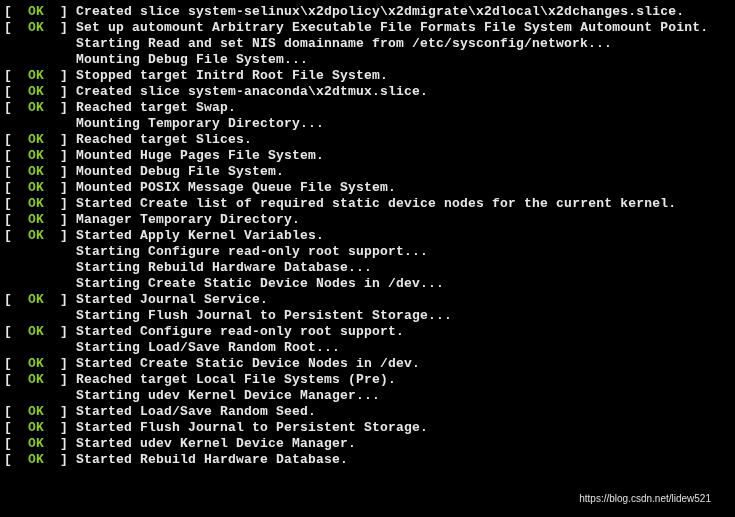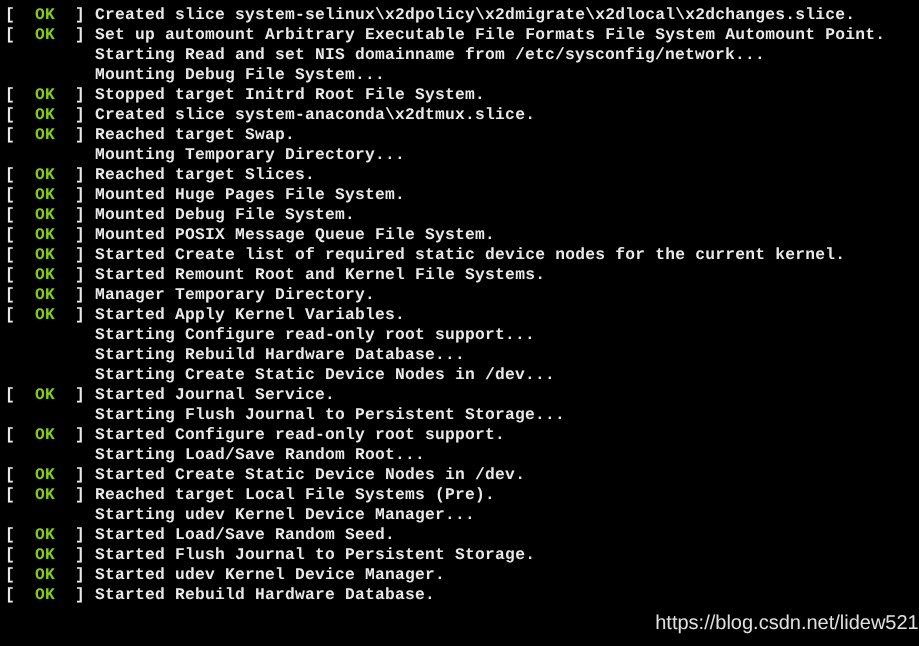--- a/index.html
+++ b/index.html
@@ -16,24 +16,24 @@
       padding: 4px 0 0 4px;
       font-weight: bold;
       letter-spacing: 0.2px;
     }
     .line { white-space: pre; }
     .ok { color: #84cc16; }
     .msg { color: #e8e8e8; }
     .watermark {
       position: absolute;
       bottom: 10px;
-      right: 0;
+      right: 24px;
       color: #e0e0e0;
       font-family: Arial, sans-serif;
-      font-size: 16px;
+      font-size: 10px;
       font-weight: normal;
       letter-spacing: 0;
     }
   </style>
 </head>
 <body>
 
 <div id="terminal">
     <div class="line"><span class="msg">[  </span><span class="ok">OK</span><span class="msg">  ] </span><span class="msg">Created slice system-selinux\x2dpolicy\x2dmigrate\x2dlocal\x2dchanges.slice.</span></div>
     <div class="line"><span class="msg">[  </span><span class="ok">OK</span><span class="msg">  ] </span><span class="msg">Set up automount Arbitrary Executable File Formats File System Automount Point.</span></div>
@@ -41,21 +41,20 @@
     <div class="line"><span class="msg">         </span><span class="msg">Mounting Debug File System...</span></div>
     <div class="line"><span class="msg">[  </span><span class="ok">OK</span><span class="msg">  ] </span><span class="msg">Stopped target Initrd Root File System.</span></div>
     <div class="line"><span class="msg">[  </span><span class="ok">OK</span><span class="msg">  ] </span><span class="msg">Created slice system-anaconda\x2dtmux.slice.</span></div>
     <div class="line"><span class="msg">[  </span><span class="ok">OK</span><span class="msg">  ] </span><span class="msg">Reached target Swap.</span></div>
     <div class="line"><span class="msg">         </span><span class="msg">Mounting Temporary Directory...</span></div>
     <div class="line"><span class="msg">[  </span><span class="ok">OK</span><span class="msg">  ] </span><span class="msg">Reached target Slices.</span></div>
     <div class="line"><span class="msg">[  </span><span class="ok">OK</span><span class="msg">  ] </span><span class="msg">Mounted Huge Pages File System.</span></div>
     <div class="line"><span class="msg">[  </span><span class="ok">OK</span><span class="msg">  ] </span><span class="msg">Mounted Debug File System.</span></div>
     <div class="line"><span class="msg">[  </span><span class="ok">OK</span><span class="msg">  ] </span><span class="msg">Mounted POSIX Message Queue File System.</span></div>
     <div class="line"><span class="msg">[  </span><span class="ok">OK</span><span class="msg">  ] </span><span class="msg">Started Create list of required static device nodes for the current kernel.</span></div>
-    <div class="line"><span class="msg">[  </span><span class="ok">OK</span><span class="msg">  ] </span><span class="msg">Started Remount Root and Kernel File Systems.</span></div>
     <div class="line"><span class="msg">[  </span><span class="ok">OK</span><span class="msg">  ] </span><span class="msg">Manager Temporary Directory.</span></div>
     <div class="line"><span class="msg">[  </span><span class="ok">OK</span><span class="msg">  ] </span><span class="msg">Started Apply Kernel Variables.</span></div>
     <div class="line"><span class="msg">         </span><span class="msg">Starting Configure read-only root support...</span></div>
     <div class="line"><span class="msg">         </span><span class="msg">Starting Rebuild Hardware Database...</span></div>
     <div class="line"><span class="msg">         </span><span class="msg">Starting Create Static Device Nodes in /dev...</span></div>
     <div class="line"><span class="msg">[  </span><span class="ok">OK</span><span class="msg">  ] </span><span class="msg">Started Journal Service.</span></div>
     <div class="line"><span class="msg">         </span><span class="msg">Starting Flush Journal to Persistent Storage...</span></div>
     <div class="line"><span class="msg">[  </span><span class="ok">OK</span><span class="msg">  ] </span><span class="msg">Started Configure read-only root support.</span></div>
     <div class="line"><span class="msg">         </span><span class="msg">Starting Load/Save Random Root...</span></div>
     <div class="line"><span class="msg">[  </span><span class="ok">OK</span><span class="msg">  ] </span><span class="msg">Started Create Static Device Nodes in /dev.</span></div>

